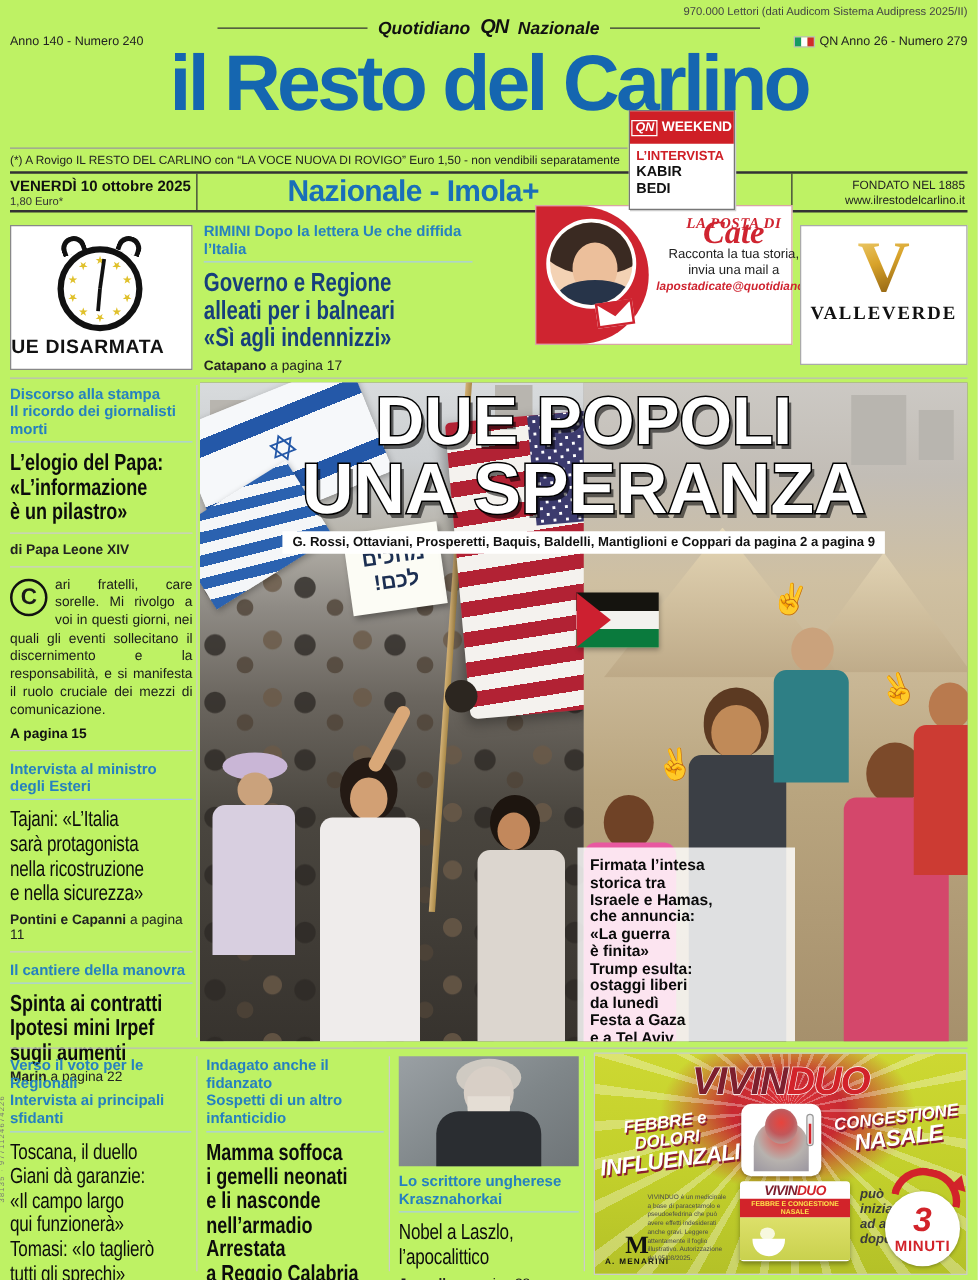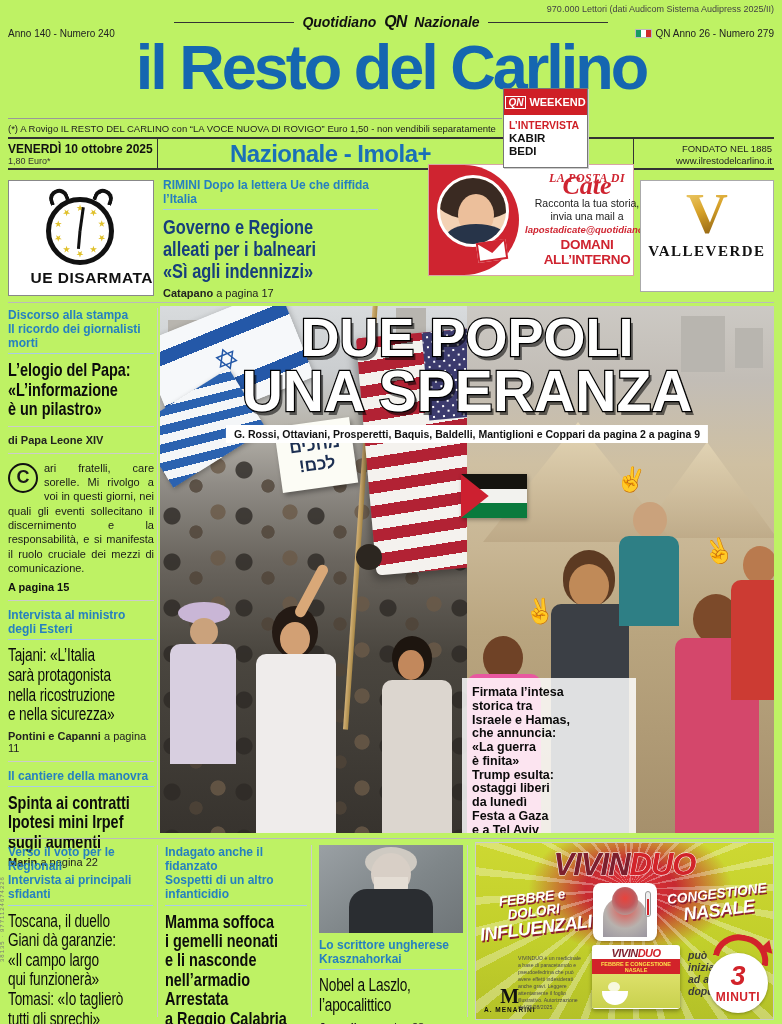--- a/index.html
+++ b/index.html
@@ -50,21 +50,21 @@
   .box{position:absolute;border:1px solid #888;background:#fff;}
   .box-ue{left:8px;top:180px;width:146px;height:116px;}
   .clock{position:relative;width:86px;height:78px;margin:8px auto 2px;}
   .clock .bell{position:absolute;top:0;width:20px;height:14px;border:4px solid #111;border-bottom:none;border-radius:12px 12px 0 0;}
   .clock .bell.l{left:10px;transform:rotate(-20deg);} .clock .bell.r{right:10px;transform:rotate(20deg);}
   .clock .face{position:absolute;left:8px;top:8px;width:68px;height:68px;border:5px solid #111;border-radius:50%;background:#fff;}
   .clock .star{position:absolute;left:50%;top:50%;font-size:9px;color:#e0c12c;transform:translate(-50%,-50%) rotate(var(--a)) translateY(-23px);}
   .clock .hand{position:absolute;left:50%;top:50%;width:3px;background:#111;transform-origin:50% 100%;}
   .clock .hm{height:24px;transform:translate(-50%,-100%) rotate(8deg);}
   .clock .hh{height:18px;transform:translate(-50%,-100%) rotate(185deg);}
-  .ue-caption{text-align:right;font-weight:800;font-size:15.5px;letter-spacing:.5px;}
+  .ue-caption{text-align:left;font-weight:800;font-size:15.5px;letter-spacing:.5px;}
 
   .art-balneari{position:absolute;left:163px;top:178px;width:215px;}
   .kicker{color:var(--kicker_blue);font-weight:700;font-size:12px;line-height:1.18;border-bottom:1px solid #a9cbe8;padding-bottom:3px;}
   .kicker .tag{font-weight:800;}
   .hl{line-height:1.05;color:#0c0c0c;margin:6px 0 5px;}
   .hl-navy{font-weight:800;font-size:21px;color:var(--headline_navy);}
   .hl-bold{font-weight:800;font-size:18.5px;}
   .hl-light{font-weight:400;font-size:17.5px;letter-spacing:-.2px;line-height:1.12;}
   .byline{font-size:11px;color:#222;margin-top:4px;}
 
@@ -279,21 +279,20 @@
       <span class="face"></span>
       <span class="shirt"></span>
     </div>
     <div class="cate-env"></div>
     <div class="cate-txt">
       <div class="cate-t1">LA POSTA DI</div>
       <div class="cate-name">Cate</div>
       <div class="cate-l">Racconta la tua storia,</div>
       <div class="cate-l">invia una mail a</div>
       <div class="cate-mail">lapostadicate@quotidiano.net</div>
-      <div class="cate-footer">DOMANI ALL’INTERNO</div>
     </div>
   </div>
 
   <div class="box box-valleverde">
     <div class="vv-v">V</div>
     <div class="vv-name">VALLEVERDE</div>
   </div>
 
   <div class="hrule" style="top:302px"></div>
   <div class="vline" style="left:157px;top:308px;height:522px"></div>

